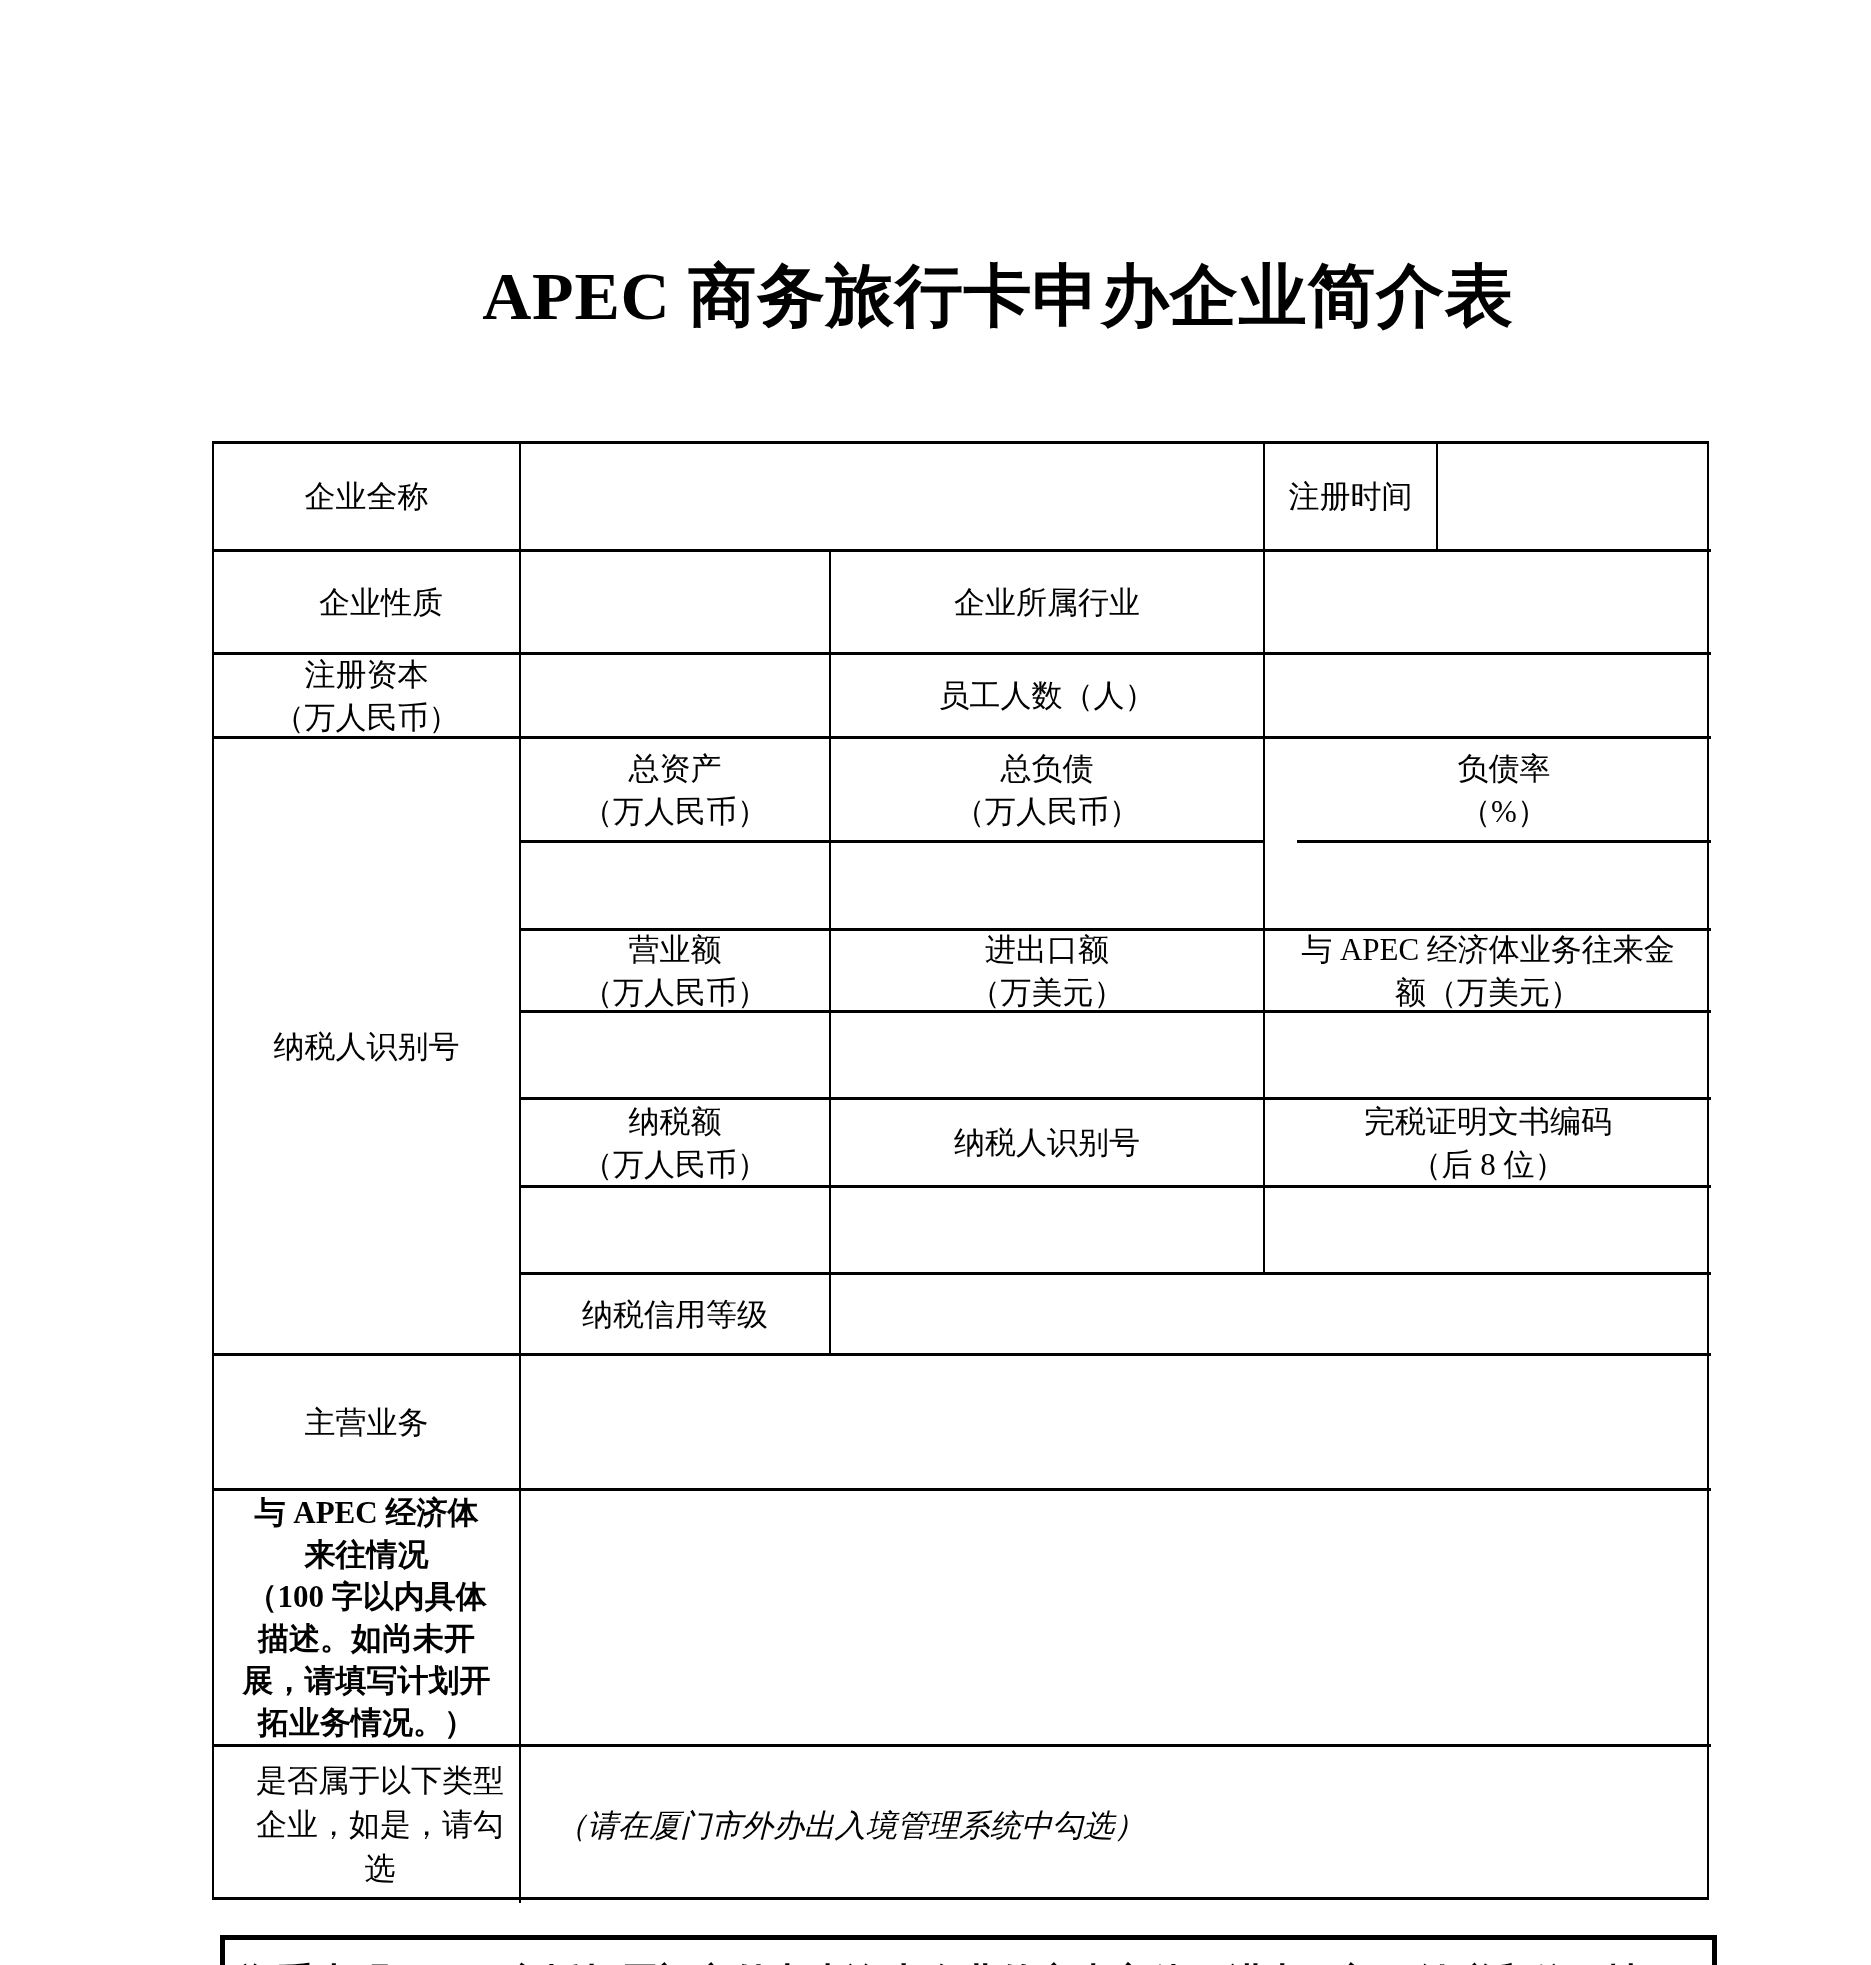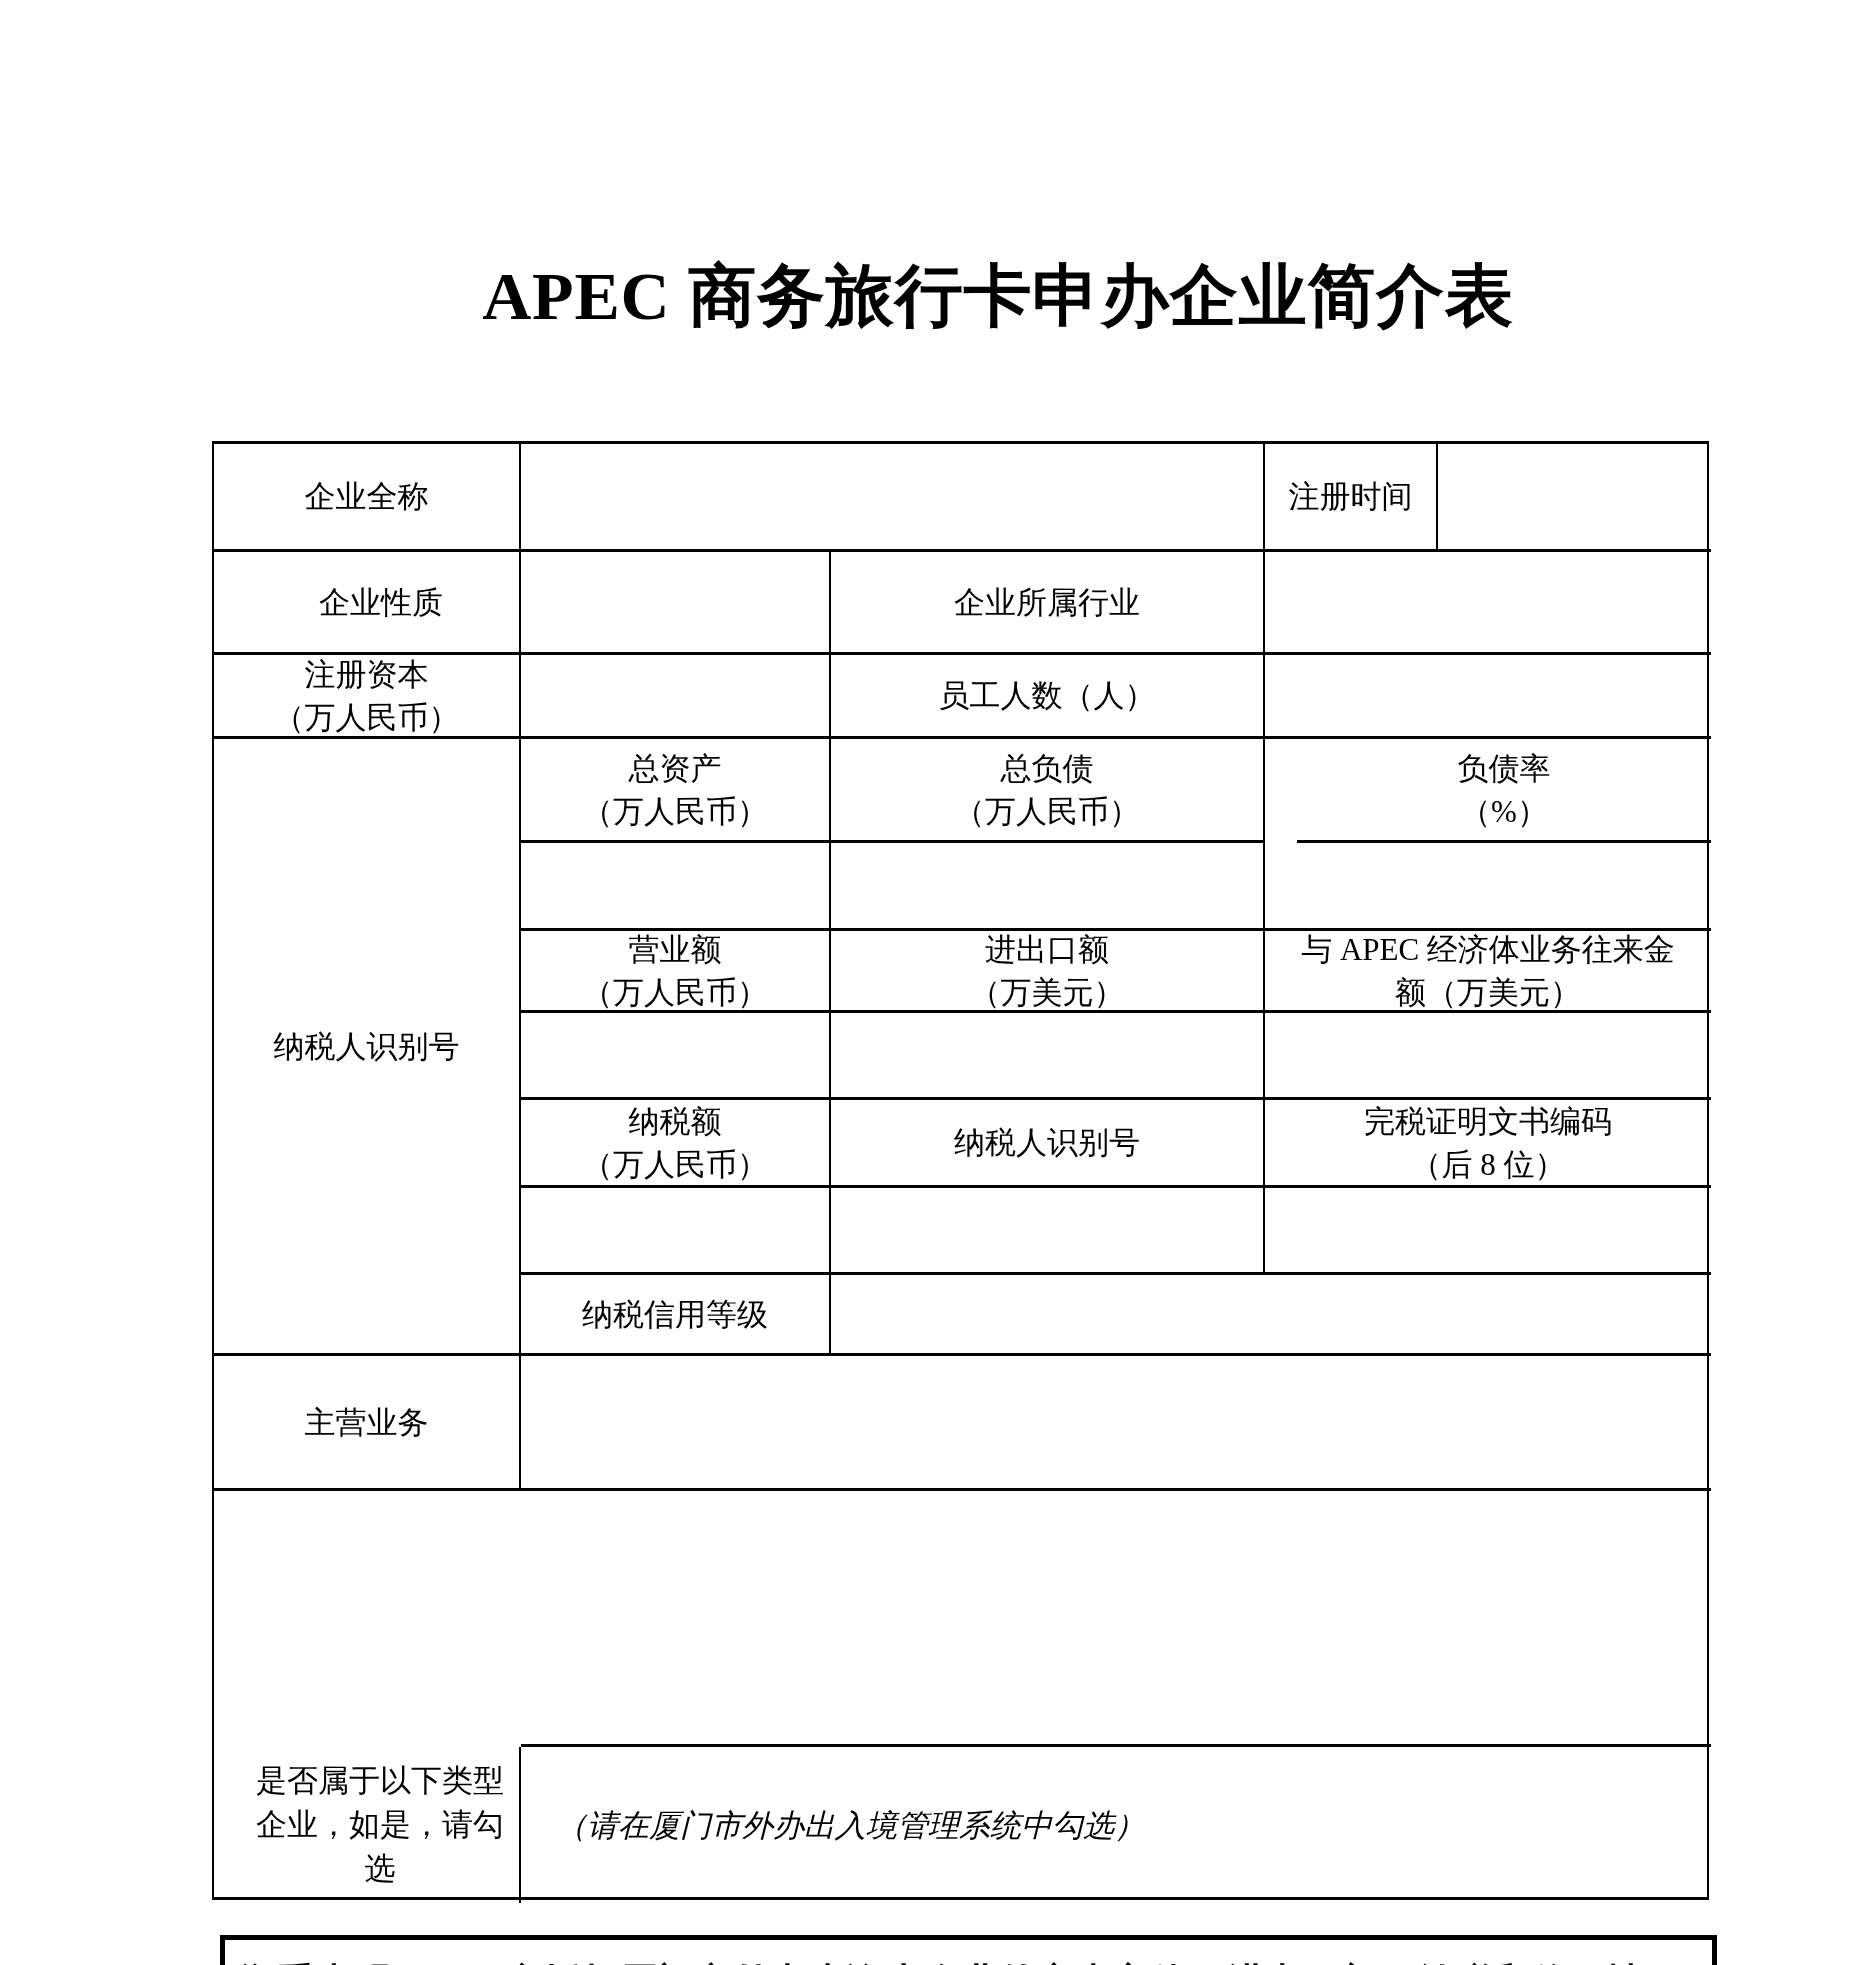--- a/index.html
+++ b/index.html
@@ -129,20 +129,26 @@
     <div class="cell" style="grid-column:2;grid-row:9;"></div>
     <div class="cell" style="grid-column:3;grid-row:9;"></div>
     <div class="cell no-r" style="grid-column:4/span 2;grid-row:9;"></div>
 
     <div class="cell" style="grid-column:2;grid-row:10;">纳税信用等级</div>
     <div class="cell no-r" style="grid-column:3/span 3;grid-row:10;"></div>
 
     <div class="cell" style="grid-column:1;grid-row:11;">主营业务</div>
     <div class="cell no-r" style="grid-column:2/span 4;grid-row:11;"></div>
 
+    <div class="cell bold" style="grid-column:1;grid-row:12;">与 APEC 经济体
+来往情况
+（100 字以内具体
+描述。如尚未开
+展，请填写计划开
+拓业务情况。）</div>
     <div class="cell no-r" style="grid-column:2/span 4;grid-row:12;"></div>
 
     <div class="cell no-b small-lh" style="grid-column:1;grid-row:13;">是否属于以下类型
 企业，如是，请勾
 选</div>
     <div class="cell no-r no-b left" style="grid-column:2/span 4;grid-row:13;">（请在厦门市外办出入境管理系统中勾选）</div>
 
   </div>
 
   <div class="decl-box">

